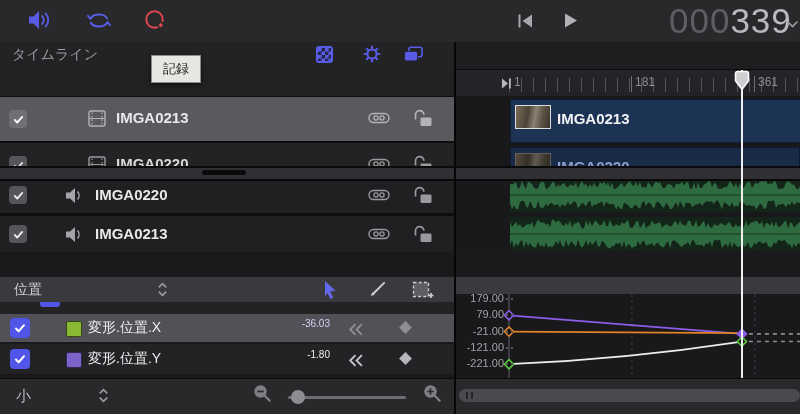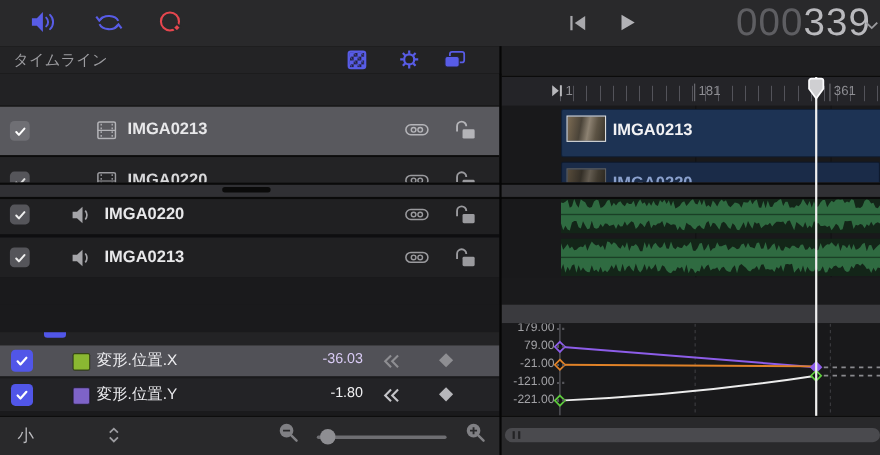--- a/index.html
+++ b/index.html
@@ -42,21 +42,21 @@
   .wave{position:absolute;left:510px;width:290px;height:34px;background:#132518;}
   
   .graph-strip{position:absolute;left:456px;top:277px;width:344px;height:17px;background:#3a3a3e;border-bottom:1px solid #0c0c0c;}
   .graph{position:absolute;left:456px;top:294px;width:344px;height:84px;background:#19191b;overflow:hidden;}
   .glabel{position:absolute;font-size:11px;color:#a2a2a6;width:46px;text-align:right;}
   .gdots{position:absolute;width:7px;border-top:2px dotted #55555a;}
   
   .posheader{position:absolute;left:0;top:277px;width:454px;height:25px;background:#3a3a3e;border-bottom:1px solid #0c0c0c;}
   .param-swatch{position:absolute;width:14px;height:14px;border-radius:2px;border:1px solid rgba(0,0,0,.6);}
   .param-label{position:absolute;left:88px;font-size:14px;color:#ececef;}
-  .param-value{position:absolute;right:124px;font-size:13px;}
+  .param-value{position:absolute;right:124px;font-size:10px;}
   
   .footer{position:absolute;left:0;top:378px;width:800px;height:36px;background:#29292b;border-top:1px solid #0a0a0a;}
   .slider-track{position:absolute;left:288px;top:17px;width:118px;height:3px;border-radius:2px;background:#6e6e72;}
   .slider-thumb{position:absolute;left:291px;top:11px;width:14px;height:14px;border-radius:50%;background:#8e8e92;}
   .hscroll{position:absolute;left:459px;top:10px;width:341px;height:13px;border-radius:7px;background:#4a4a4e;}
   .hgrip{position:absolute;top:3px;width:2px;height:7px;background:#232325;}
   
   .ph-line{position:absolute;left:741px;top:70px;width:2px;height:308px;background:#f0f0f0;z-index:30;}
   .ph-pin{position:absolute;left:734px;top:70px;z-index:31;}
   .faint-col{position:absolute;top:96px;width:1px;height:156px;background:rgba(0,0,0,.28);}
@@ -139,20 +139,23 @@
     <div class="abs" style="left:403px;top:4px;">
       <span>
         <svg width="21" height="17" viewBox="0 0 21 17">
             <rect x="6" y="1.2" width="13" height="9.6" rx="2" fill="none" stroke="#585ce6" stroke-width="1.6"></rect>
             <rect x="1.5" y="5.3" width="13" height="9.6" rx="2" fill="#585ce6" stroke="#232338" stroke-width="1"></rect>
           </svg>
       </span>
     </div>
   </div>
 
+  <div class="tooltip">
+      <span>記録</span>
+    </div>
 
   <div class="row" style="top:67px;height:29px;background:#222224;border-bottom:1px solid #0e0e0e;"></div>
 
   <div class="row" style="top:97px;height:44px;background:#59595e;border-bottom:2px solid #0c0c0c;">
     <div class="checkbox cb-gray" style="left:9px;top:13px;">
       <svg width="13" height="13" viewBox="0 0 14 14">
           <path d="M3 7.5l2.6 2.8L11 4.2" stroke="#fff" stroke-width="2" fill="none" stroke-linecap="round" stroke-linejoin="round"></path>
         </svg>
     </div>
     <span class="abs" style="left:88px;top:13px;">
@@ -309,20 +312,45 @@
     <svg id="wave2" width="290" height="34">
         <path d="M0 4.1L2 10.1L4 7.5L6 4.8L8 8.9L10 7.0L12 10.5L14 10.0L16 7.9L18 7.1L20 7.8L22 4.9L24 11.0L26 6.2L28 2.6L30 4.9L32 6.1L34 5.2L36 8.0L38 5.9L40 10.4L42 2.5L44 3.0L46 5.4L48 3.2L50 4.7L52 7.6L54 9.2L56 5.6L58 8.4L60 3.1L62 11.1L64 6.3L66 6.6L68 4.8L70 7.1L72 11.5L74 11.4L76 3.1L78 8.7L80 3.9L82 9.5L84 5.6L86 3.6L88 6.6L90 8.4L92 7.4L94 2.9L96 9.0L98 9.1L100 2.5L102 8.0L104 9.7L106 7.0L108 8.2L110 8.4L112 5.3L114 7.1L116 5.2L118 2.7L120 10.7L122 11.1L124 8.7L126 4.4L128 4.0L130 10.9L132 8.4L134 4.6L136 11.5L138 8.8L140 8.4L142 3.2L144 6.9L146 6.8L148 6.0L150 5.2L152 10.6L154 8.9L156 7.1L158 7.9L160 9.6L162 8.8L164 5.2L166 4.3L168 8.4L170 3.6L172 7.6L174 8.0L176 9.0L178 4.0L180 3.4L182 9.1L184 8.8L186 3.1L188 10.3L190 8.7L192 5.8L194 4.1L196 10.7L198 5.8L200 10.6L202 11.0L204 7.2L206 8.1L208 9.1L210 6.3L212 6.5L214 8.0L216 8.6L218 5.4L220 5.3L222 10.1L224 9.9L226 7.2L228 9.9L230 8.5L232 10.9L234 10.0L236 4.0L238 9.1L240 6.6L242 5.0L244 5.2L246 3.3L248 5.5L250 7.4L252 3.7L254 11.2L256 5.8L258 6.4L260 8.7L262 4.9L264 10.1L266 4.8L268 10.0L270 9.4L272 7.7L274 4.9L276 3.6L278 11.4L280 5.9L282 5.8L284 10.8L286 8.4L288 6.4L290 4.8L290 26.7L288 26.1L286 29.9L284 26.5L282 31.2L280 27.2L278 27.6L276 24.5L274 22.5L272 24.5L270 22.9L268 23.3L266 27.2L264 24.9L262 29.5L260 30.3L258 28.9L256 24.7L254 26.5L252 26.5L250 24.4L248 25.1L246 27.7L244 25.9L242 30.5L240 30.7L238 25.1L236 29.0L234 29.8L232 25.6L230 29.7L228 29.9L226 28.6L224 25.5L222 31.0L220 24.4L218 30.6L216 26.5L214 28.5L212 30.9L210 22.7L208 23.4L206 23.1L204 23.2L202 30.0L200 24.0L198 27.4L196 25.7L194 30.2L192 27.8L190 28.3L188 27.5L186 27.9L184 23.2L182 23.6L180 29.0L178 24.9L176 27.2L174 27.6L172 29.9L170 28.9L168 26.3L166 24.8L164 23.1L162 24.5L160 31.3L158 24.1L156 26.5L154 30.2L152 29.9L150 28.7L148 25.4L146 26.5L144 29.5L142 25.9L140 27.3L138 27.4L136 28.8L134 23.5L132 25.0L130 28.2L128 23.9L126 29.8L124 29.2L122 31.4L120 27.8L118 26.9L116 31.3L114 23.4L112 30.7L110 25.6L108 27.2L106 25.7L104 29.3L102 29.0L100 31.3L98 30.7L96 28.8L94 25.2L92 24.1L90 29.0L88 29.8L86 22.9L84 26.1L82 27.9L80 24.3L78 28.8L76 23.0L74 28.3L72 30.8L70 28.3L68 22.5L66 29.8L64 27.5L62 24.4L60 25.9L58 29.6L56 22.7L54 30.0L52 28.9L50 23.0L48 27.5L46 24.1L44 28.1L42 30.4L40 28.7L38 30.7L36 25.5L34 30.6L32 28.1L30 29.6L28 24.2L26 30.6L24 30.2L22 28.9L20 26.1L18 29.3L16 24.1L14 30.9L12 23.3L10 24.4L8 29.2L6 25.4L4 31.0L2 22.9L0 28.2Z" fill="#2f6b41"></path>
         <rect x="0" y="16.4" width="290" height="1.2" fill="rgba(10,30,16,.55)"></rect>
       </svg>
   </div>
 
   <div class="splitter">
     <div class="pill"></div>
   </div>
 
+  <div class="posheader">
+    <span class="abs" style="left:14px;top:4px;font-size:14px;color:#d2d2d6;">位置</span>
+    <span class="abs" style="left:157px;top:4px;">
+      <svg width="11" height="17" viewBox="0 0 10 16">
+          <path d="M1.5 6L5 2.5 8.5 6M1.5 10L5 13.5 8.5 10" stroke="#9c9ca0" stroke-width="1.5" fill="none"></path>
+        </svg>
+    </span>
+    <span class="abs" style="left:322px;top:3px;">
+      <svg width="16" height="20" viewBox="0 0 16 20">
+          <path d="M3 1l10.5 9.8-5.4.7 3.1 6.1-2.7 1.4-3.1-6.1L3 16.5z" fill="#6468ea"></path>
+        </svg>
+    </span>
+    <span class="abs" style="left:368px;top:3px;">
+      <svg width="19" height="19" viewBox="0 0 20 20">
+          <path d="M5.5 14.5L17 3" stroke="#cfcfd3" stroke-width="2" stroke-linecap="round"></path>
+          <path d="M3 17l1.4-4.2L7.3 15z" fill="#cfcfd3"></path>
+        </svg>
+    </span>
+    <span class="abs" style="left:412px;top:3px;">
+      <svg width="22" height="20" viewBox="0 0 22 20">
+          <rect x="1.5" y="2.5" width="15" height="14" fill="#5e5e64" stroke="#cfcfd3" stroke-width="1.4" stroke-dasharray="3 2.2"></rect>
+          <path d="M16.5 15.5h5M19 13v5" stroke="#cfcfd3" stroke-width="1.7"></path>
+        </svg>
+    </span>
+  </div>
 
   <div class="row" style="top:302px;height:12px;background:#232325;">
     <div class="abs" style="left:40px;top:0;width:20px;height:5px;background:#5156e8;border-radius:0 0 3px 3px;"></div>
   </div>
 
   <div class="row" style="top:314px;height:28px;background:#515157;">
     <div class="checkbox cb-blue" style="left:10px;top:4px;">
       <svg width="14" height="14" viewBox="0 0 14 14">
           <path d="M3 7.5l2.6 2.8L11 4.2" stroke="#fff" stroke-width="2" fill="none" stroke-linecap="round" stroke-linejoin="round"></path>
         </svg>

